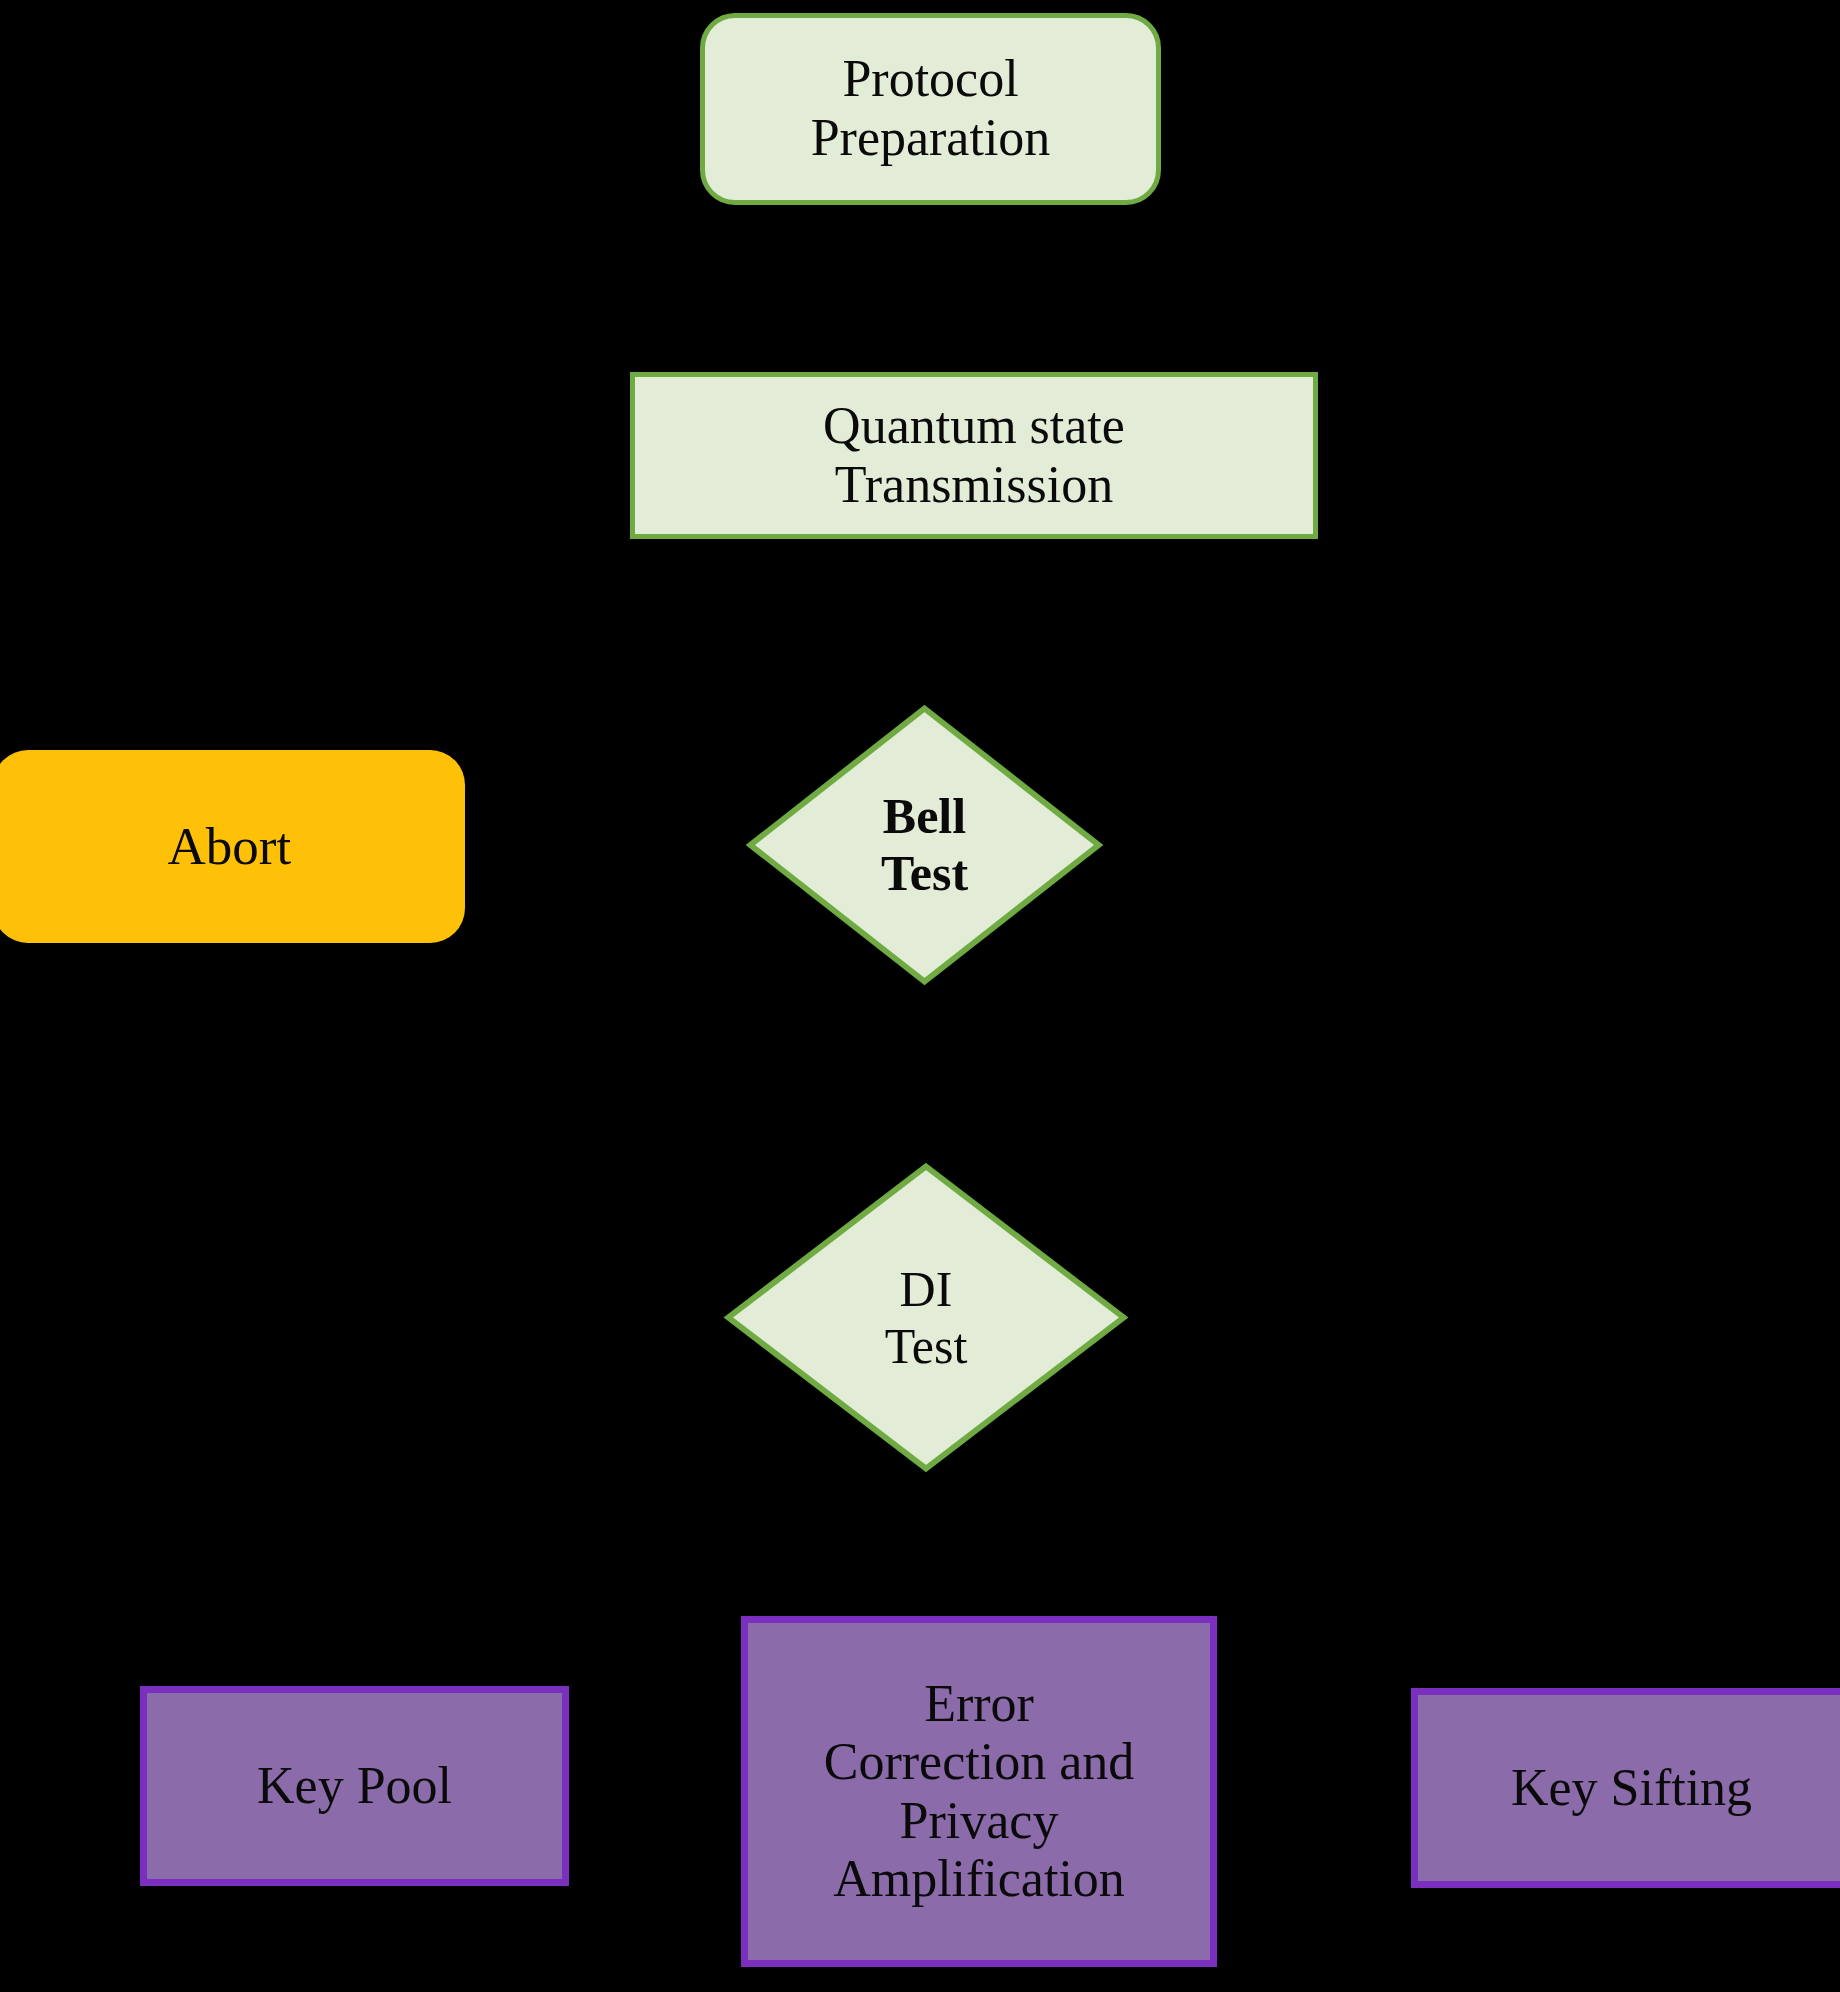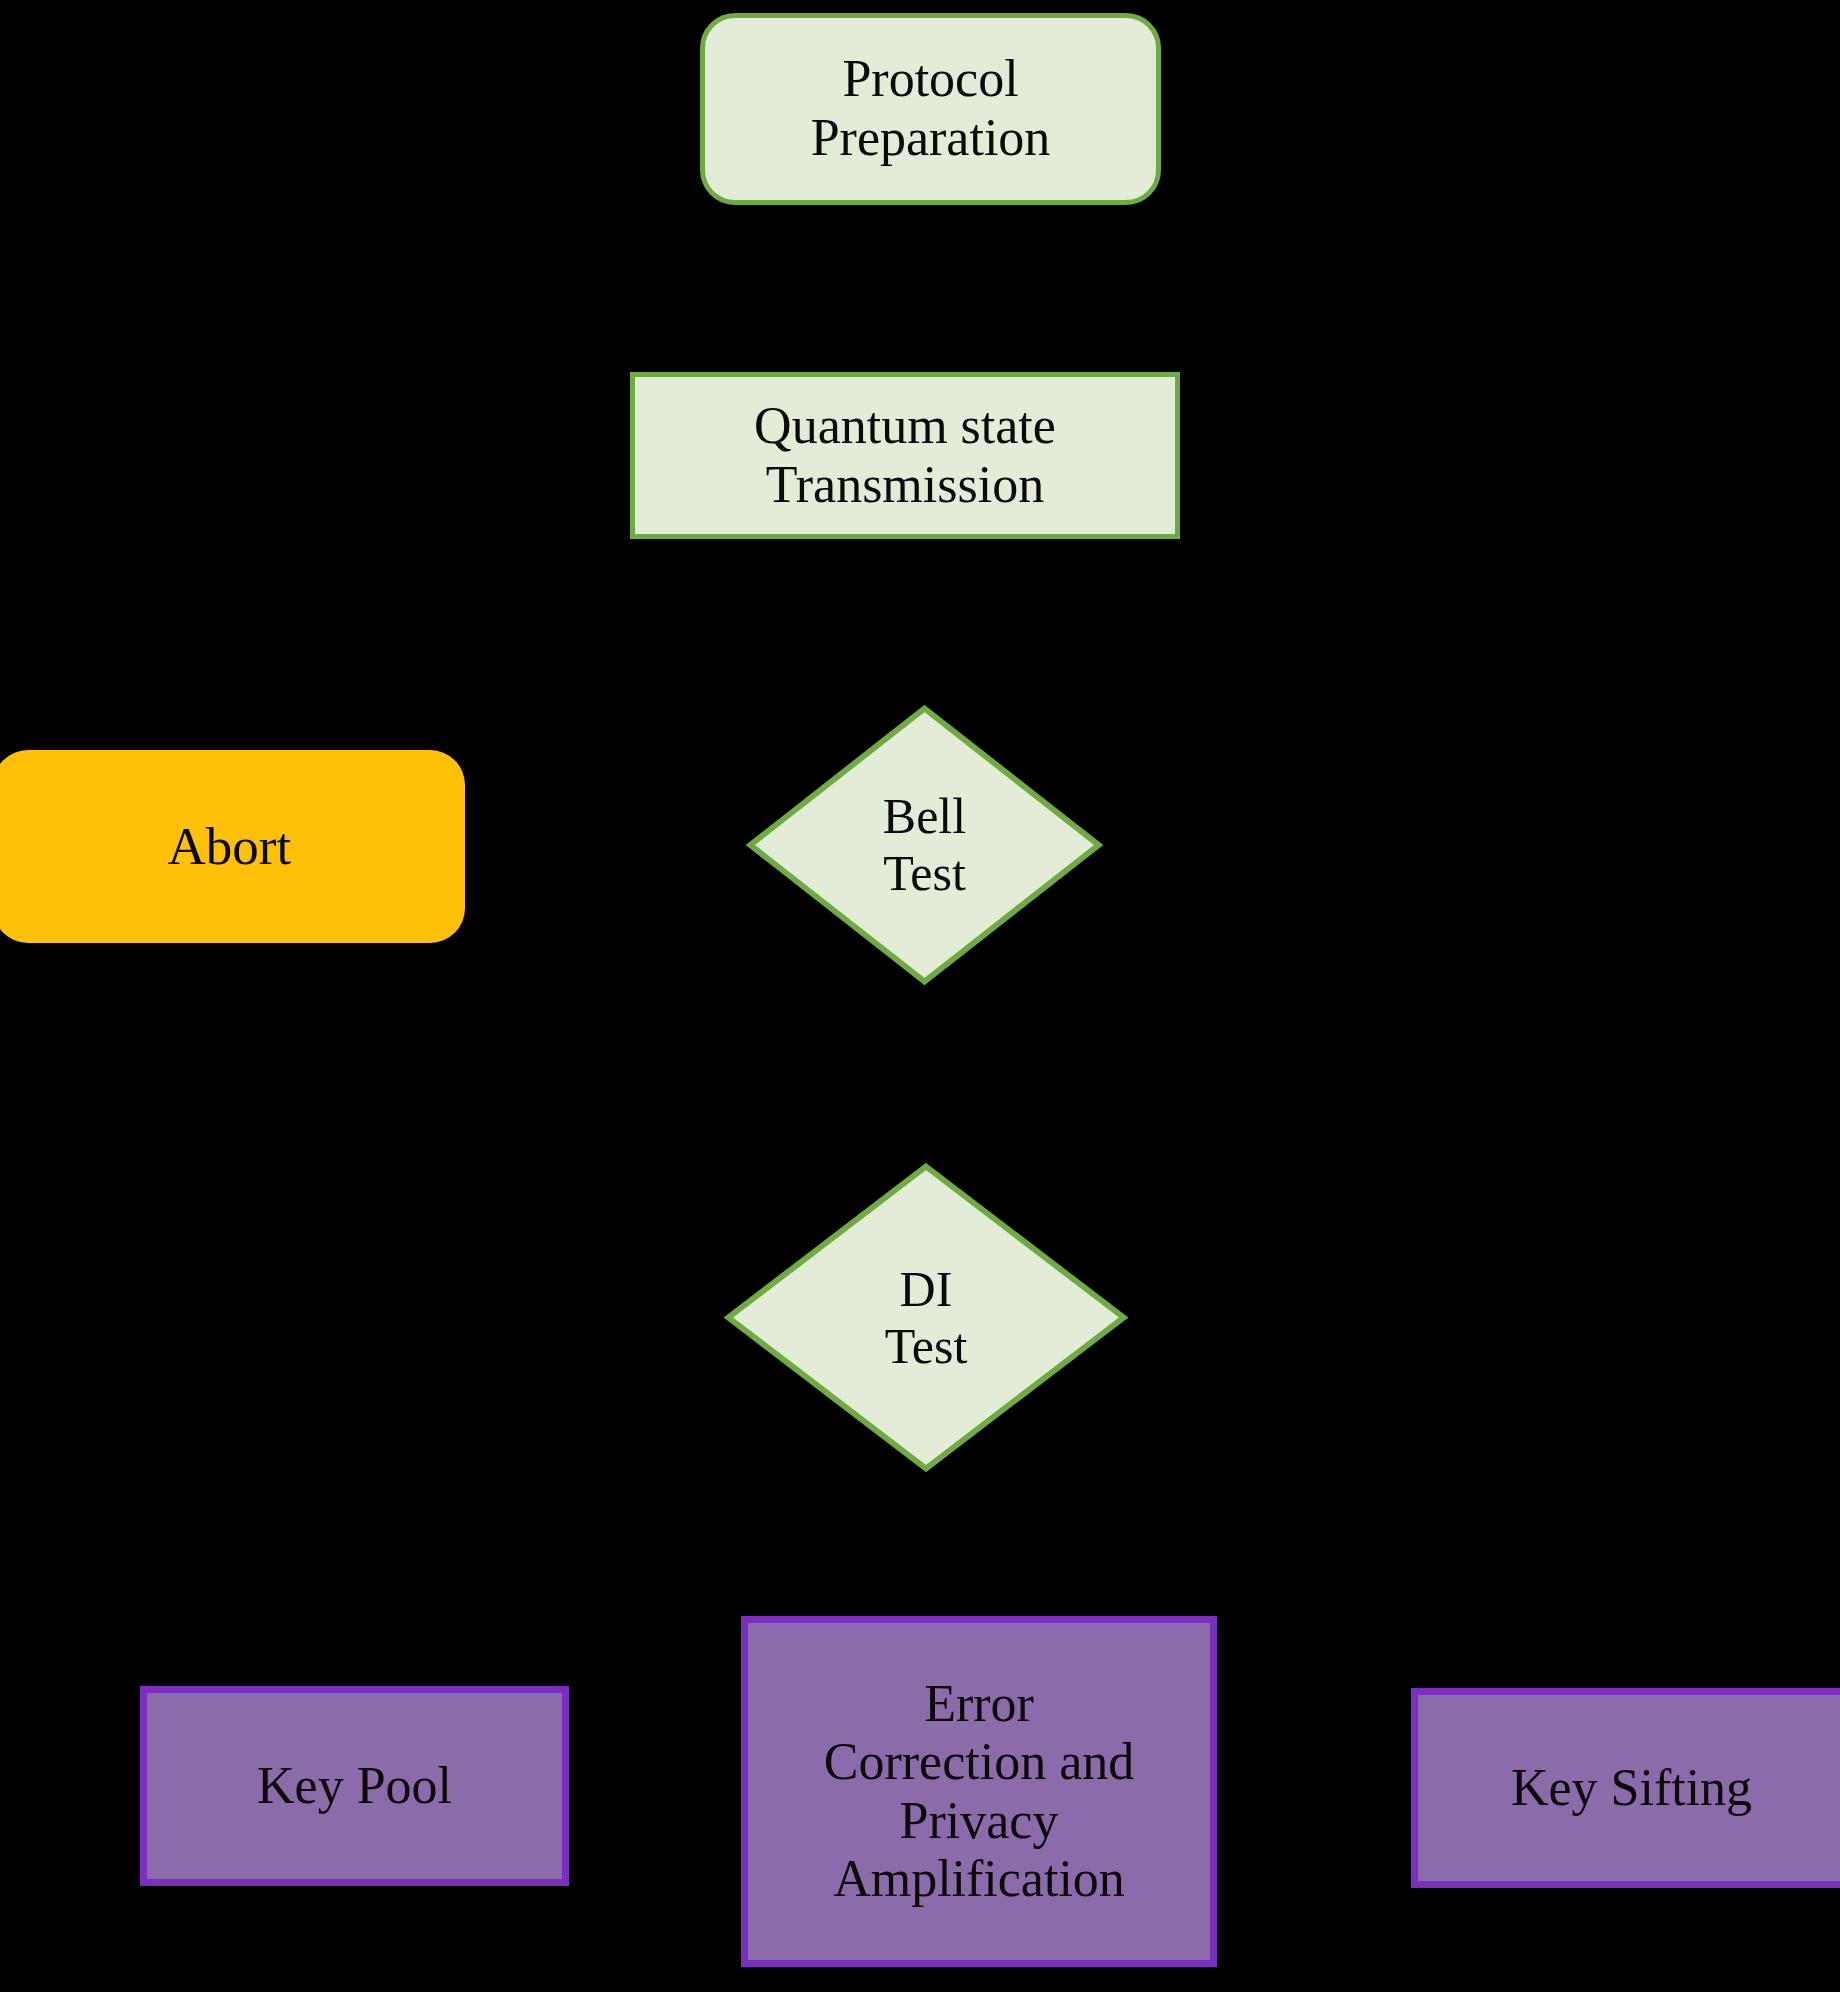--- a/index.html
+++ b/index.html
@@ -122,26 +122,26 @@
       <polygon points="280,1122 268,1150 292,1150"></polygon>
       <polygon points="1948,2029 1936,2001 1960,2001"></polygon>
       <polygon points="1465,2142 1493,2130 1493,2154"></polygon>
       <polygon points="689,2142 717,2130 717,2154"></polygon>
     </g>
   </svg>
 
   <div class="node proc proc-round" style="left:700px; top:6.7px; width:461px; height:192px; font-size:52px;">Protocol
 Preparation</div>
 
-  <div class="node proc" style="left:630px; top:372px; width:550px; height:167px; font-size:52px;font-family:Liberation Serif, serif;">Quantum state
+  <div class="node proc" style="left:630px; top:372px; width:688px; height:167px; font-size:52px;font-family:Liberation Serif, serif;">Quantum state
 Transmission</div>
 
   <div class="node abort" style="left:-6.7px; top:750px; width:472px; height:193px; font-size:53px;">Abort</div>
 
-  <div class="decision" style="left:747px; top:705px; width:355px; height:280px;">
+  <div class="decision" style="left:747px; top:705px; width:355px; height:280px;font-weight:bold;">
     <svg width="355" height="280" viewBox="0 0 425 335">
       <polygon points="212.5,4 421,167.5 212.5,331 4,167.5" fill="#e2ecd7" stroke="#6faa42" stroke-width="7"></polygon>
     </svg>
     <div class="dlabel" style="font-size:50px;">Bell
 Test</div>
   </div>
 
   <div class="decision" style="left:725px; top:1163px; width:402px; height:309px;">
     <svg width="402" height="309" viewBox="0 0 482 370">
       <polygon points="241,4 478,185 241,366 4,185" fill="#e2ecd7" stroke="#6faa42" stroke-width="7"></polygon>

